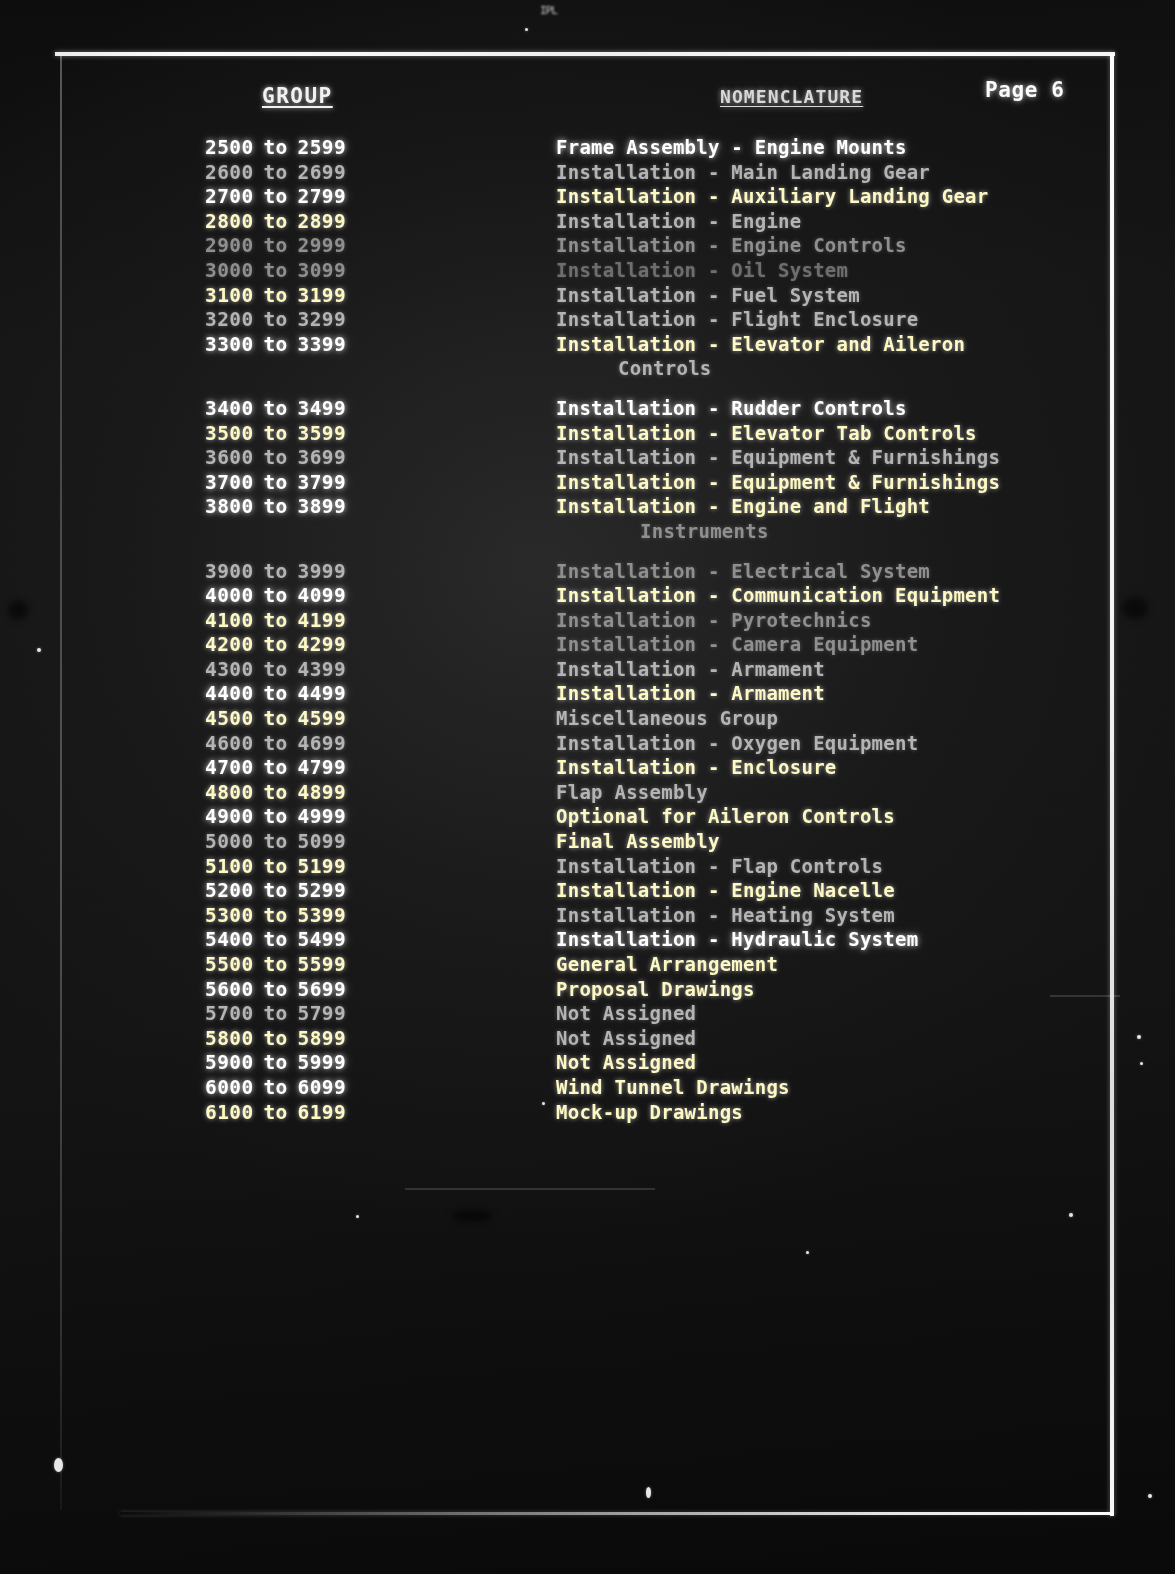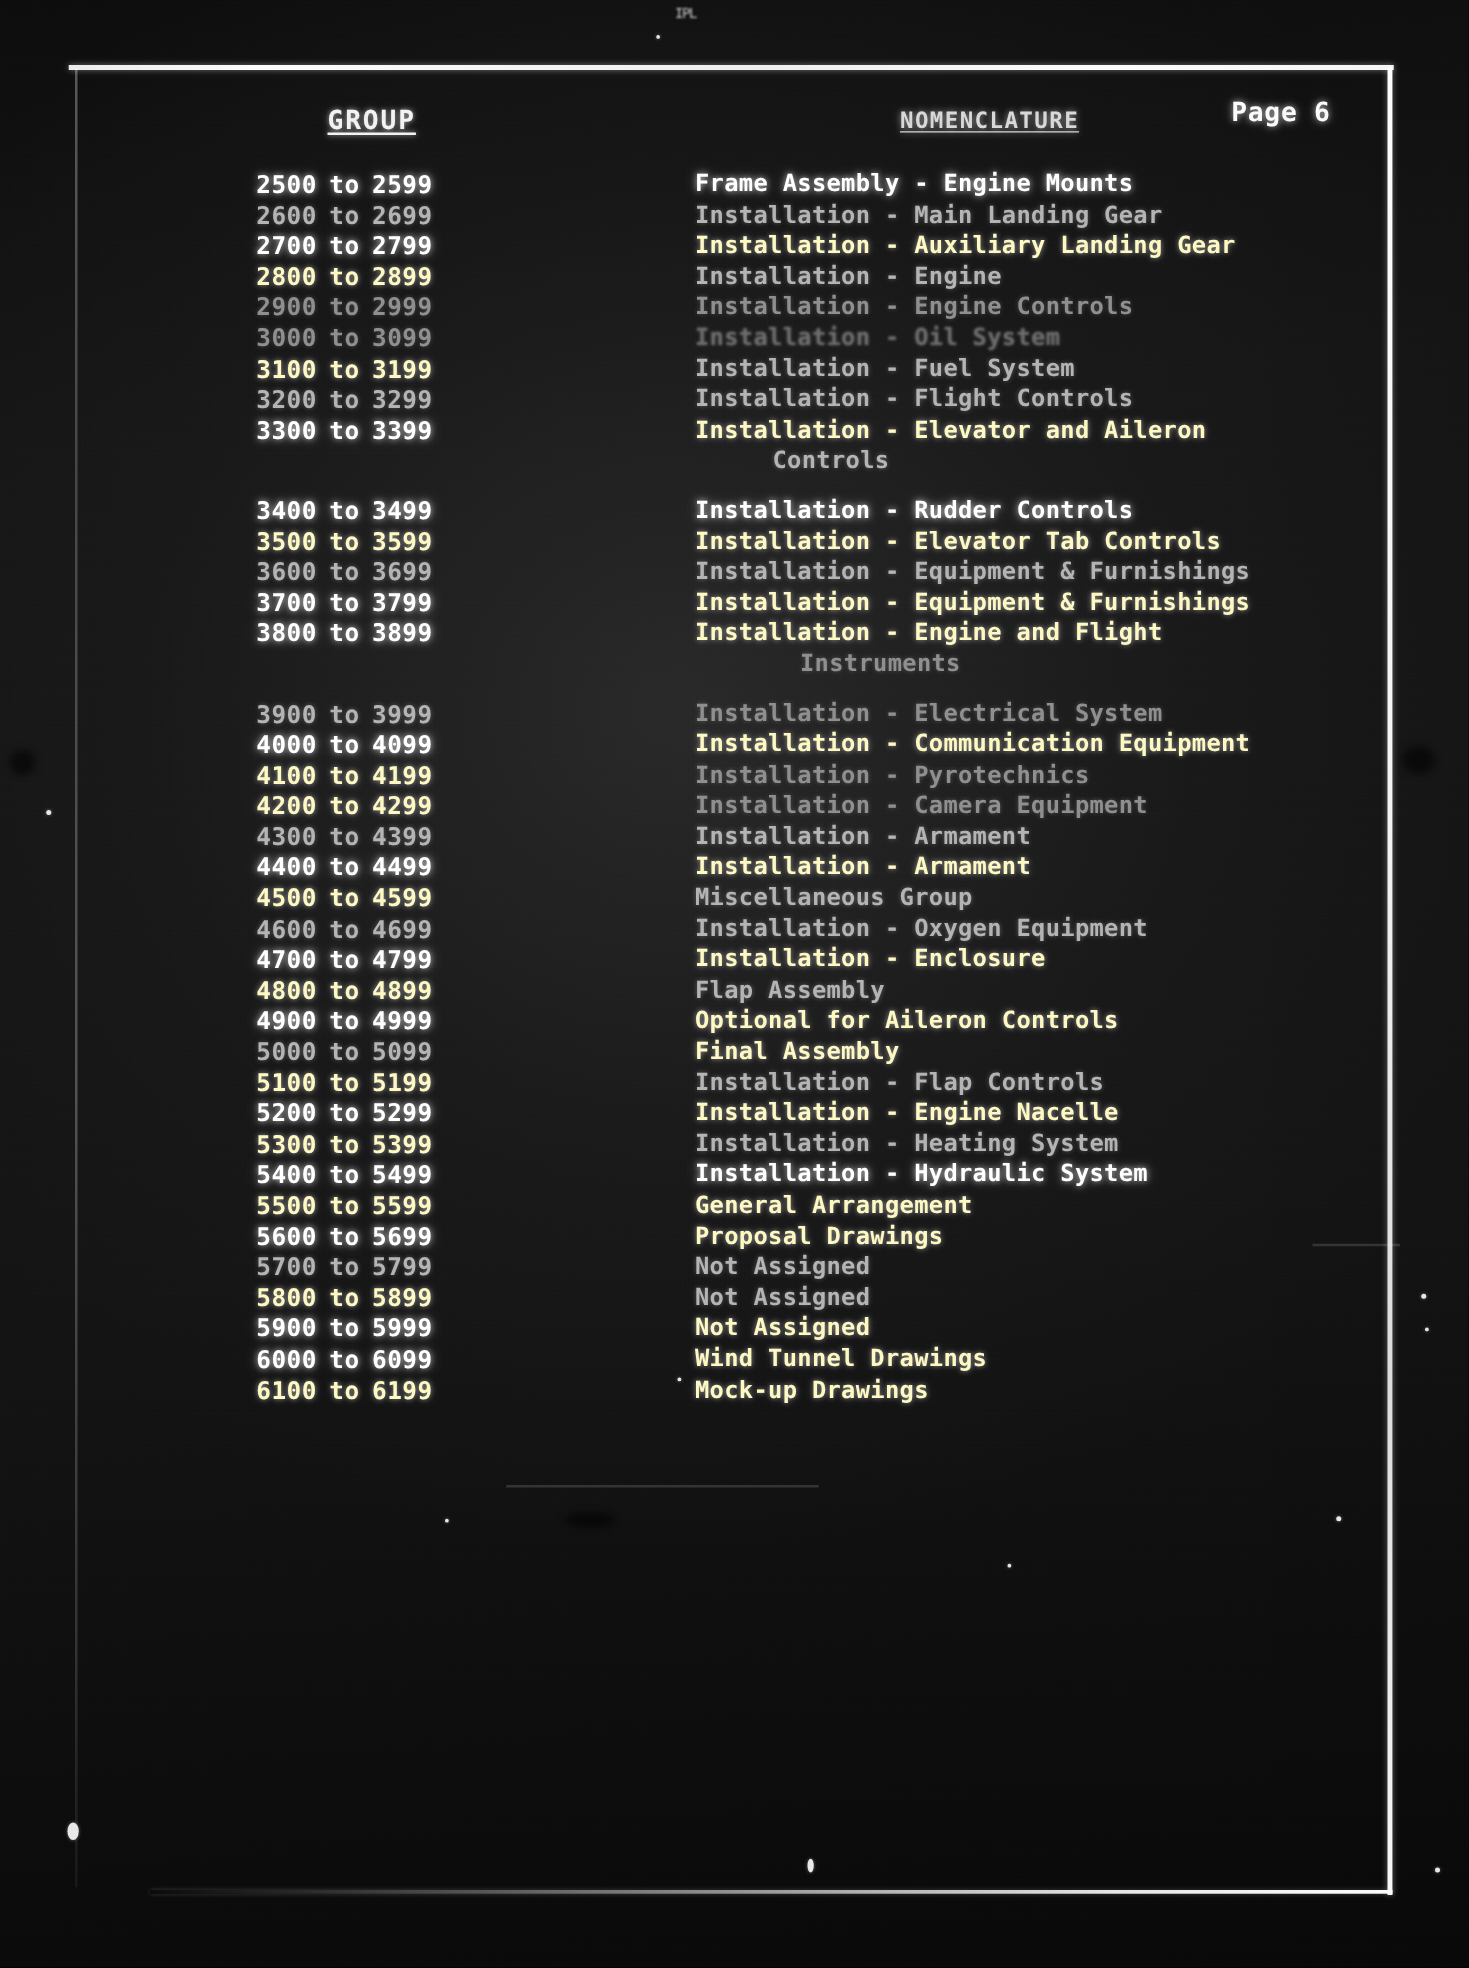--- a/index.html
+++ b/index.html
@@ -253,21 +253,21 @@
       <div class="row">
         <div class="grp f-faint"><span class="n-hi">3000</span><span class="to">to</span><span class="n-lo">3099</span></div>
         <div class="nom f-ghost">Installation - Oil System</div>
       </div>
       <div class="row">
         <div class="grp f-norm"><span class="n-hi">3100</span><span class="to">to</span><span class="n-lo">3199</span></div>
         <div class="nom f-dim">Installation - Fuel System</div>
       </div>
       <div class="row">
         <div class="grp f-dim"><span class="n-hi">3200</span><span class="to">to</span><span class="n-lo">3299</span></div>
-        <div class="nom f-dim">Installation - Flight Controls</div>
+        <div class="nom f-dim">Installation - Flight Enclosure</div>
       </div>
       <div class="row">
         <div class="grp f-bright"><span class="n-hi">3300</span><span class="to">to</span><span class="n-lo">3399</span></div>
         <div class="nom f-norm">Installation - Elevator and Aileron</div>
       </div>
       <div class="row">
         <div class="nom cont f-dim">Controls</div>
       </div>
       <div class="row gap"></div>
       <div class="row">

